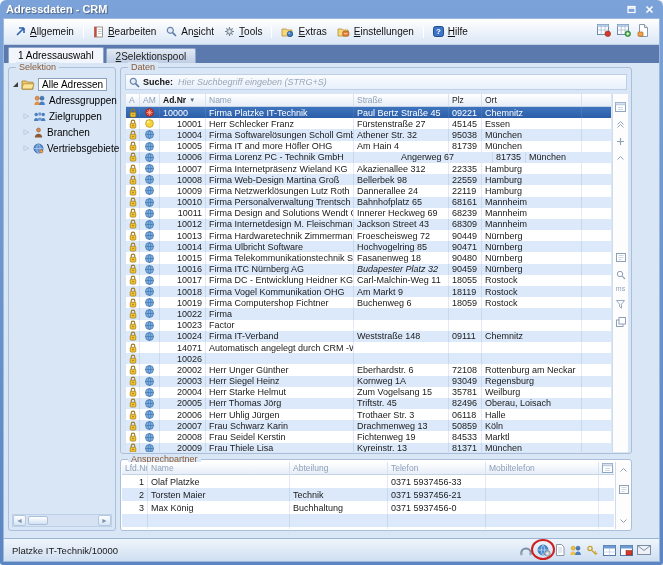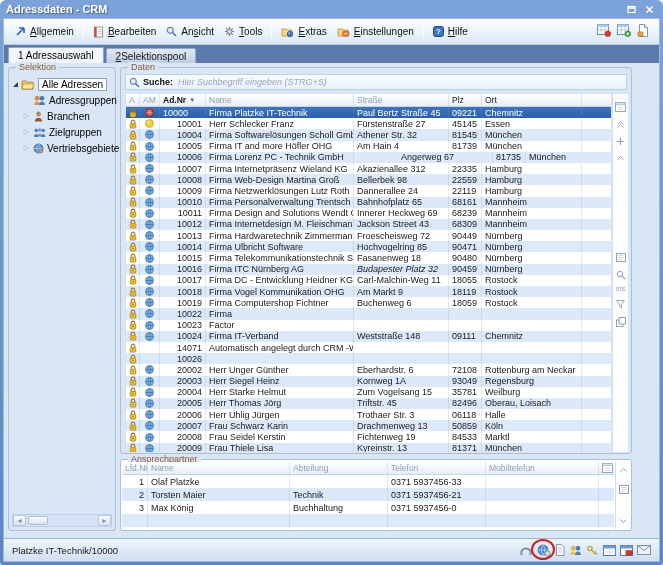--- a/index.html
+++ b/index.html
@@ -245,40 +245,40 @@
                   <path d="M1.3 10c0-2.3 1.2-3.5 2.9-3.5S7.1 7.7 7.1 10z" fill="#e8913c"></path>
                   <circle cx="9" cy="3.2" r="2" fill="#4a7ec0" stroke="#23508c" stroke-width="0.5"></circle>
                   <path d="M6.1 10c0-2.3 1.2-3.5 2.9-3.5s2.9 1.2 2.9 3.5z" fill="#4a7ec0"></path>
                 </svg>
               </span>
               <span class="tree-label">Adressgruppen</span>
             </div>
             <div class="tree-row tree-child">
               <span class="exp-closed">▷</span>
               <span class="ic">
-                <svg width="11" height="11" viewBox="0 0 11 11">
-                  <circle cx="5.5" cy="3" r="2" fill="#d08a52" stroke="#8a4a20" stroke-width="0.5"></circle>
-                  <path d="M1.8 10.5c0-2.5 1.6-3.8 3.7-3.8s3.7 1.3 3.7 3.8z" fill="#8a5a30"></path>
-                </svg>
-              </span>
-              <span class="tree-label">Branchen</span>
-            </div>
-            <div class="tree-row tree-child">
-              <span class="exp-closed">▷</span>
-              <span class="ic">
                 <svg width="13" height="11" viewBox="0 0 13 11">
                   <circle cx="3.2" cy="3.5" r="1.7" fill="#4a7ec0"></circle>
                   <path d="M1 10c0-2 1-3 2.2-3s2.2 1 2.2 3z" fill="#4a7ec0"></path>
                   <circle cx="6.8" cy="3" r="1.7" fill="#6f9ad0"></circle>
                   <path d="M4.6 9.5c0-2 1-3 2.2-3S9 7.5 9 9.5z" fill="#6f9ad0"></path>
                   <circle cx="10.2" cy="3.5" r="1.7" fill="#4a7ec0"></circle>
                   <path d="M8 10c0-2 1-3 2.2-3s2.2 1 2.2 3z" fill="#4a7ec0"></path>
                 </svg>
               </span>
               <span class="tree-label">Zielgruppen</span>
+            </div>
+            <div class="tree-row tree-child">
+              <span class="exp-closed">▷</span>
+              <span class="ic">
+                <svg width="11" height="11" viewBox="0 0 11 11">
+                  <circle cx="5.5" cy="3" r="2" fill="#d08a52" stroke="#8a4a20" stroke-width="0.5"></circle>
+                  <path d="M1.8 10.5c0-2.5 1.6-3.8 3.7-3.8s3.7 1.3 3.7 3.8z" fill="#8a5a30"></path>
+                </svg>
+              </span>
+              <span class="tree-label">Branchen</span>
             </div>
             <div class="tree-row tree-child">
               <span class="exp-closed">▷</span>
               <span class="ic">
                 <svg width="11" height="11" viewBox="0 0 11 11">
                   <circle cx="5.5" cy="5.5" r="4.5" fill="#5a8fd0" stroke="#2d5d9e" stroke-width="0.8"></circle>
                   <path d="M1 5.5h9M5.5 1c2.2 1.5 2.2 7.5 0 9M5.5 1c-2.2 1.5-2.2 7.5 0 9" stroke="#bcd4ee" stroke-width="0.7" fill="none"></path>
                   <circle cx="8.3" cy="8.3" r="1.6" fill="#f0a24a" stroke="#a2571d" stroke-width="0.5"></circle>
                 </svg>
               </span>
@@ -396,21 +396,21 @@
                   <span class="ic">
                     <svg width="9" height="9" viewBox="0 0 9 9">
                       <circle cx="4.5" cy="4.5" r="4" fill="#7fb2e5" stroke="#3a6ea5" stroke-width="0.7"></circle>
                       <path d="M0.5 4.5h8M4.5 0.5c1.8 1.2 1.8 6.8 0 8M4.5 0.5c-1.8 1.2-1.8 6.8 0 8" fill="none" stroke="#2f5f96" stroke-width="0.5"></path>
                     </svg>
                   </span>
                 </div>
                 <div class="g-cell num" style="width: 46px;">10004</div>
                 <div class="g-cell" style="width: 148px;">Firma Softwarelösungen Scholl GmbH</div>
                 <div class="g-cell" style="width: 95px;">Athener Str. 32</div>
-                <div class="g-cell" style="width: 33px;">81545</div>
+                <div class="g-cell" style="width: 33px;">95038</div>
                 <div class="g-cell" style="width: 100px;">München</div>
                 <div class="g-cell" style="width: 32px;"></div>
               </div>
               <div class="g-row">
                 <div class="g-cell icn" style="width: 14px;">
                   <span class="ic">
                     <svg width="8" height="10" viewBox="0 0 8 10">
                       <path d="M2.2 4.3V3c0-1.1.8-1.9 1.8-1.9S5.8 1.9 5.8 3v1.3" fill="none" stroke="#a07818" stroke-width="1.1"></path>
                       <rect x="1.2" y="4.3" width="5.6" height="4.8" rx="1" fill="#f2c430" stroke="#9a7416" stroke-width="0.7"></rect>
                       <circle cx="4" cy="6.5" r="0.8" fill="#9a7416"></circle>

